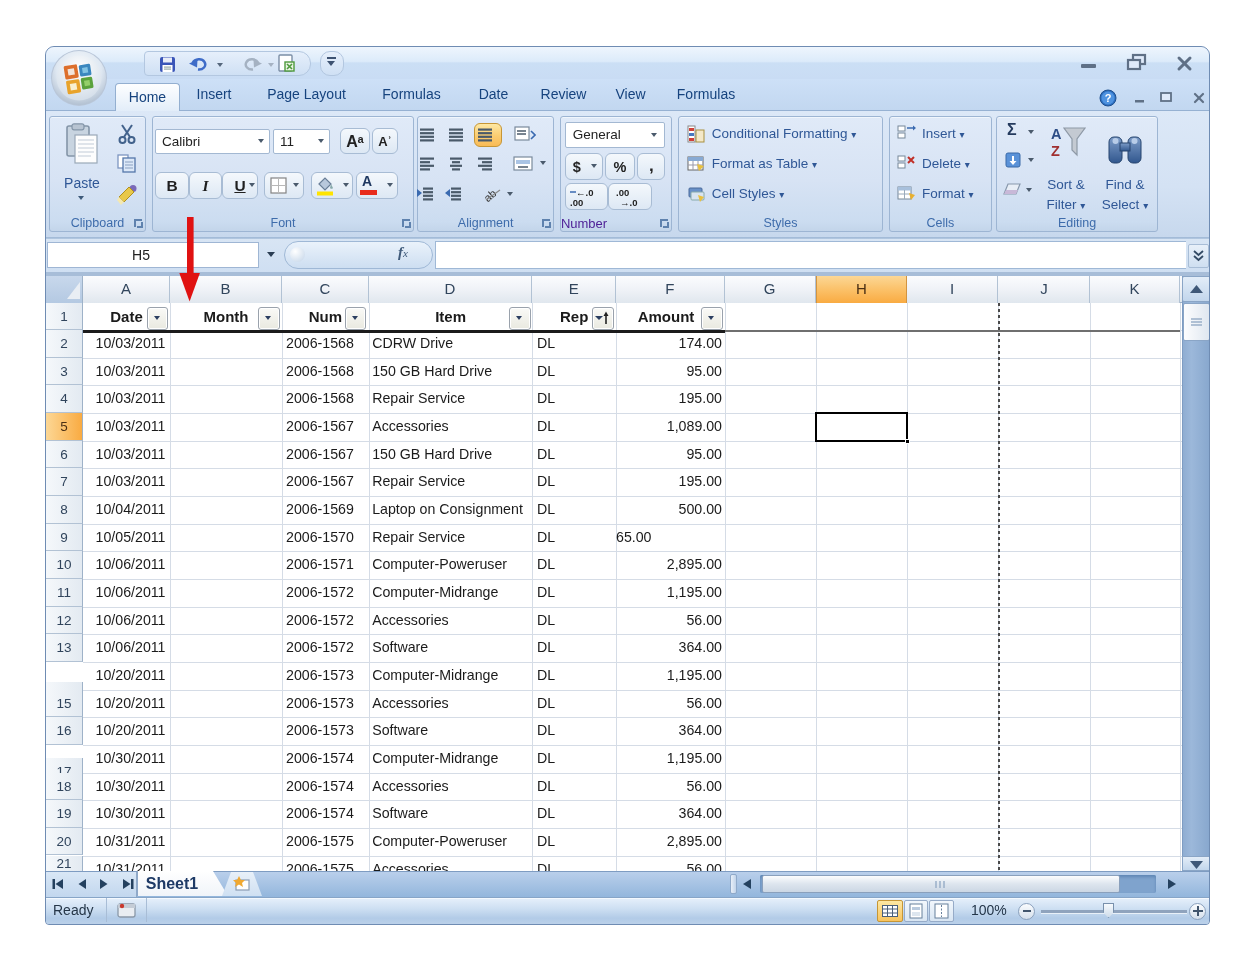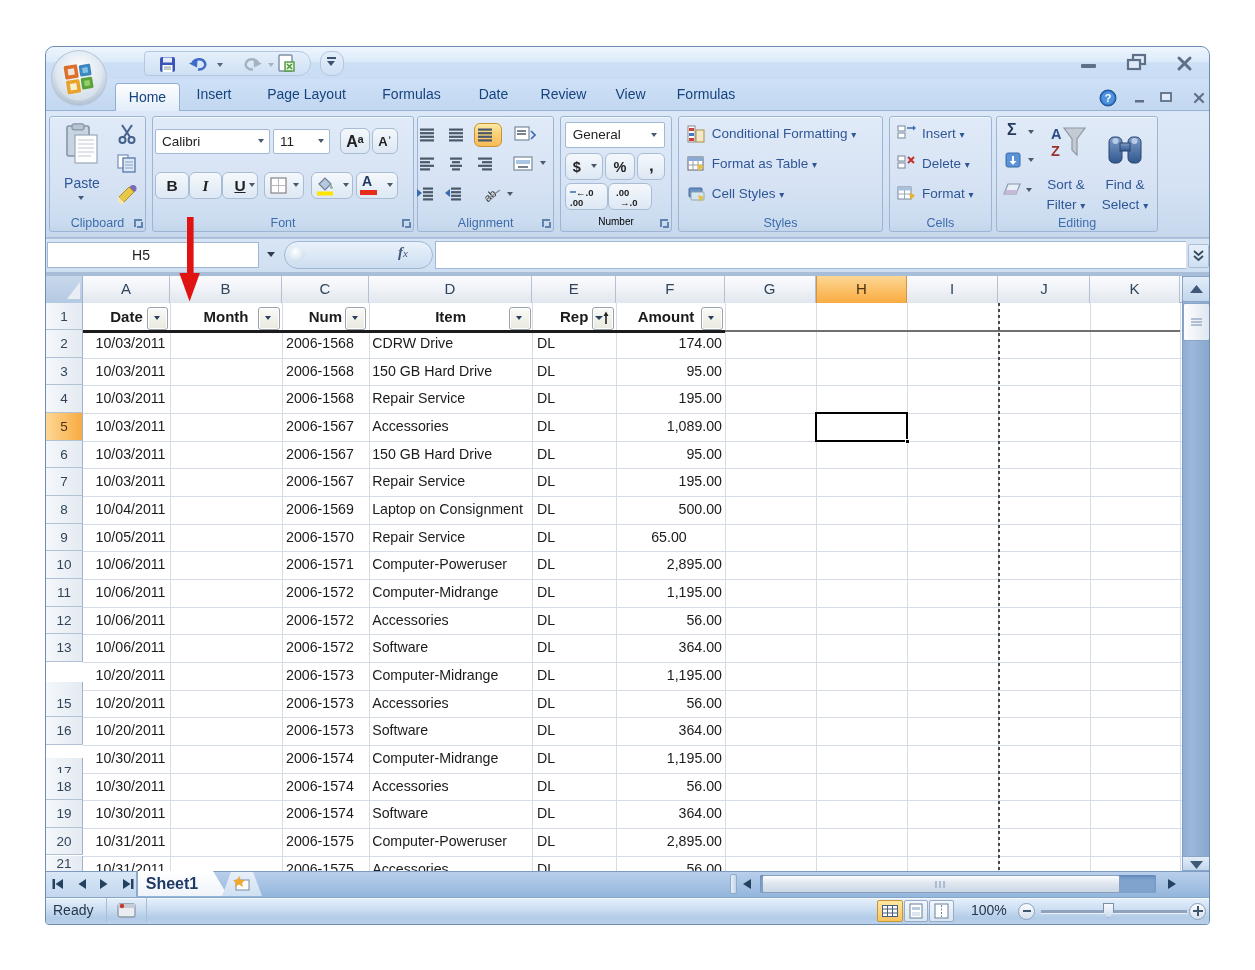--- a/index.html
+++ b/index.html
@@ -125,21 +125,21 @@
 <div class="grp" style="left:3px;top:69px;width:97px;height:116px"></div>
 <div class="ab" style="left:51.5px;top:169px;transform:translateX(-50%);font-size:12.5px;color:#3e6cab">Clipboard</div>
 <div class="launch" style="left:88px;top:172px"></div>
 <div class="grp" style="left:106px;top:69px;width:262px;height:116px"></div>
 <div class="ab" style="left:237px;top:169px;transform:translateX(-50%);font-size:12.5px;color:#3e6cab">Font</div>
 <div class="launch" style="left:356px;top:172px"></div>
 <div class="grp" style="left:371px;top:69px;width:137.3px;height:116px"></div>
 <div class="ab" style="left:439.65px;top:169px;transform:translateX(-50%);font-size:12.5px;color:#3e6cab">Alignment</div>
 <div class="launch" style="left:496.3px;top:172px"></div>
 <div class="grp" style="left:514px;top:69px;width:112px;height:116px"></div>
-<div class="ab" style="left:570px;top:169px;transform:translateX(-50%);font-size:10px;color:#000000">Number</div>
+<div class="ab" style="left:538px;top:169px;transform:translateX(-50%);font-size:13px;color:#4c1d95">Number</div>
 <div class="launch" style="left:614px;top:172px"></div>
 <div class="grp" style="left:632px;top:69px;width:205px;height:116px"></div>
 <div class="ab" style="left:734.5px;top:169px;transform:translateX(-50%);font-size:12.5px;color:#3e6cab">Styles</div>
 <div class="grp" style="left:842.9px;top:69px;width:103px;height:116px"></div>
 <div class="ab" style="left:894.4px;top:169px;transform:translateX(-50%);font-size:12.5px;color:#3e6cab">Cells</div>
 <div class="grp" style="left:950px;top:69px;width:162.3px;height:116px"></div>
 <div class="ab" style="left:1031.15px;top:169px;transform:translateX(-50%);font-size:12.5px;color:#3e6cab">Editing</div>
 <svg class="ab" style="left:20px;top:76px" width="34" height="42">
       <rect x="1" y="3" width="22" height="30" rx="2" fill="#c8d4e0" stroke="#8495a8" stroke-width="1.6"></rect>
       <rect x="6" y="0.8" width="12" height="6" rx="2" fill="#b8c4d2" stroke="#8495a8" stroke-width="1.2"></rect>
@@ -522,21 +522,21 @@
 <div class="cell" style="left:570px;width:106px;top:421.4px;line-height:27.65px;text-align:right">195.00</div>
 <div class="cell" style="left:37px;width:82.5px;top:449.05px;line-height:27.65px;text-align:right">10/04/2011</div>
 <div class="cell" style="left:240px;top:449.05px;line-height:27.65px">2006-1569</div>
 <div class="cell" style="left:326.2px;top:449.05px;line-height:27.65px">Laptop on Consignment</div>
 <div class="cell" style="left:491px;top:449.05px;line-height:27.65px">DL</div>
 <div class="cell" style="left:570px;width:106px;top:449.05px;line-height:27.65px;text-align:right">500.00</div>
 <div class="cell" style="left:37px;width:82.5px;top:476.7px;line-height:27.65px;text-align:right">10/05/2011</div>
 <div class="cell" style="left:240px;top:476.7px;line-height:27.65px">2006-1570</div>
 <div class="cell" style="left:326.2px;top:476.7px;line-height:27.65px">Repair Service</div>
 <div class="cell" style="left:491px;top:476.7px;line-height:27.65px">DL</div>
-<div class="cell" style="left:570px;width:106px;top:476.7px;line-height:27.65px;text-align:center">65.00</div>
+<div class="cell" style="left:570px;width:106px;top:476.7px;line-height:27.65px;text-align:left">65.00</div>
 <div class="cell" style="left:37px;width:82.5px;top:504.35px;line-height:27.65px;text-align:right">10/06/2011</div>
 <div class="cell" style="left:240px;top:504.35px;line-height:27.65px">2006-1571</div>
 <div class="cell" style="left:326.2px;top:504.35px;line-height:27.65px">Computer-Poweruser</div>
 <div class="cell" style="left:491px;top:504.35px;line-height:27.65px">DL</div>
 <div class="cell" style="left:570px;width:106px;top:504.35px;line-height:27.65px;text-align:right">2,895.00</div>
 <div class="cell" style="left:37px;width:82.5px;top:532px;line-height:27.65px;text-align:right">10/06/2011</div>
 <div class="cell" style="left:240px;top:532px;line-height:27.65px">2006-1572</div>
 <div class="cell" style="left:326.2px;top:532px;line-height:27.65px">Computer-Midrange</div>
 <div class="cell" style="left:491px;top:532px;line-height:27.65px">DL</div>
 <div class="cell" style="left:570px;width:106px;top:532px;line-height:27.65px;text-align:right">1,195.00</div>

